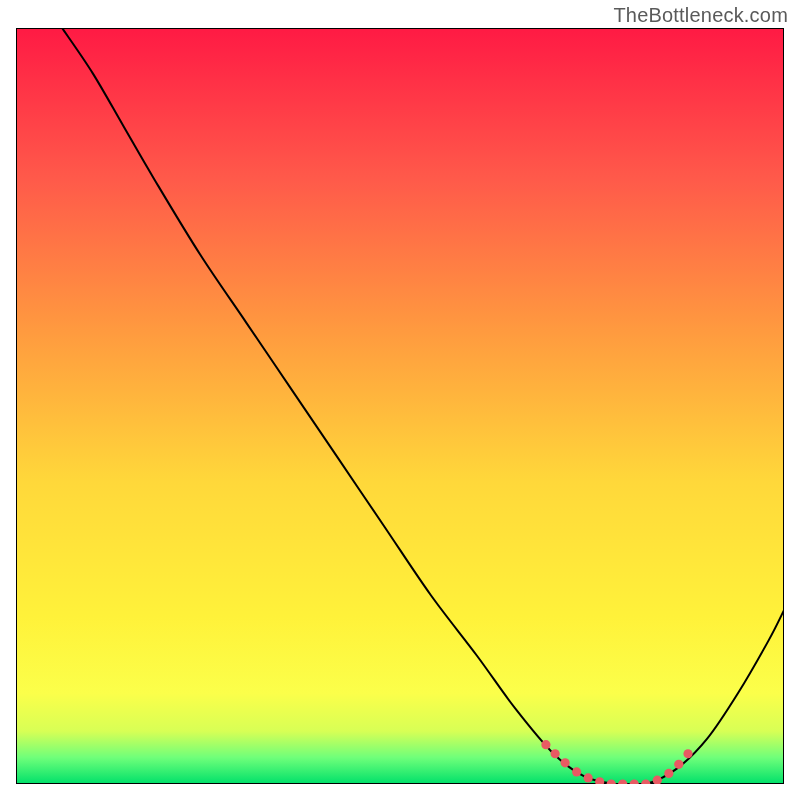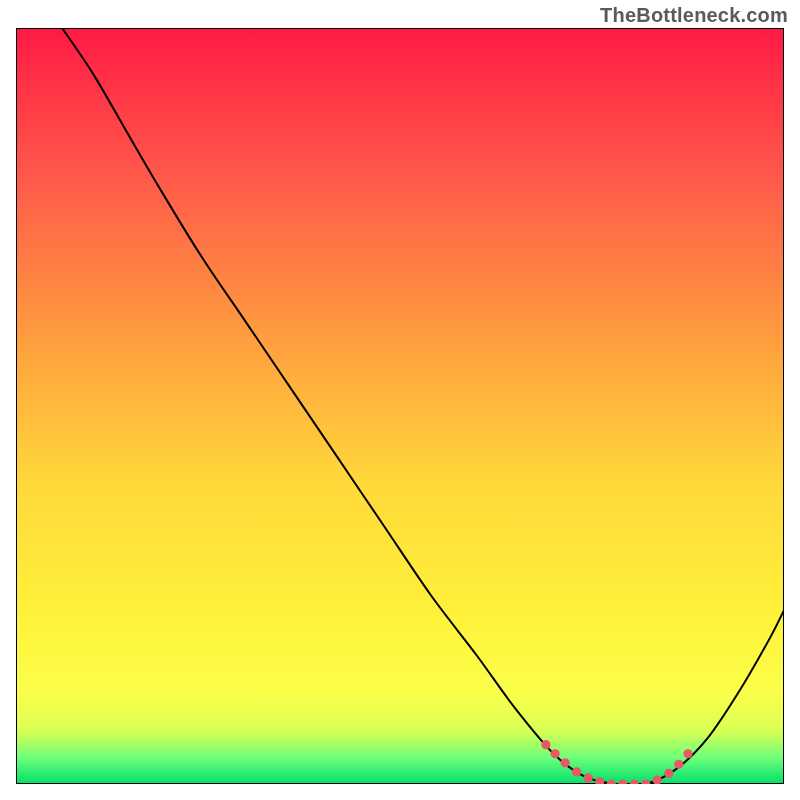--- a/index.html
+++ b/index.html
@@ -14,21 +14,21 @@
   .wrap {
     position: relative;
     width: 800px;
     height: 800px;
   }
   .watermark {
     position: absolute;
     top: 4px;
     right: 12px;
     font-size: 20px;
-    font-weight: 700;
+    font-weight: 400;
     color: #5a5a5a;
     letter-spacing: 0.2px;
     z-index: 5;
   }
   .plot {
     position: absolute;
     left: 16px;
     top: 28px;
     width: 768px;
     height: 756px;

